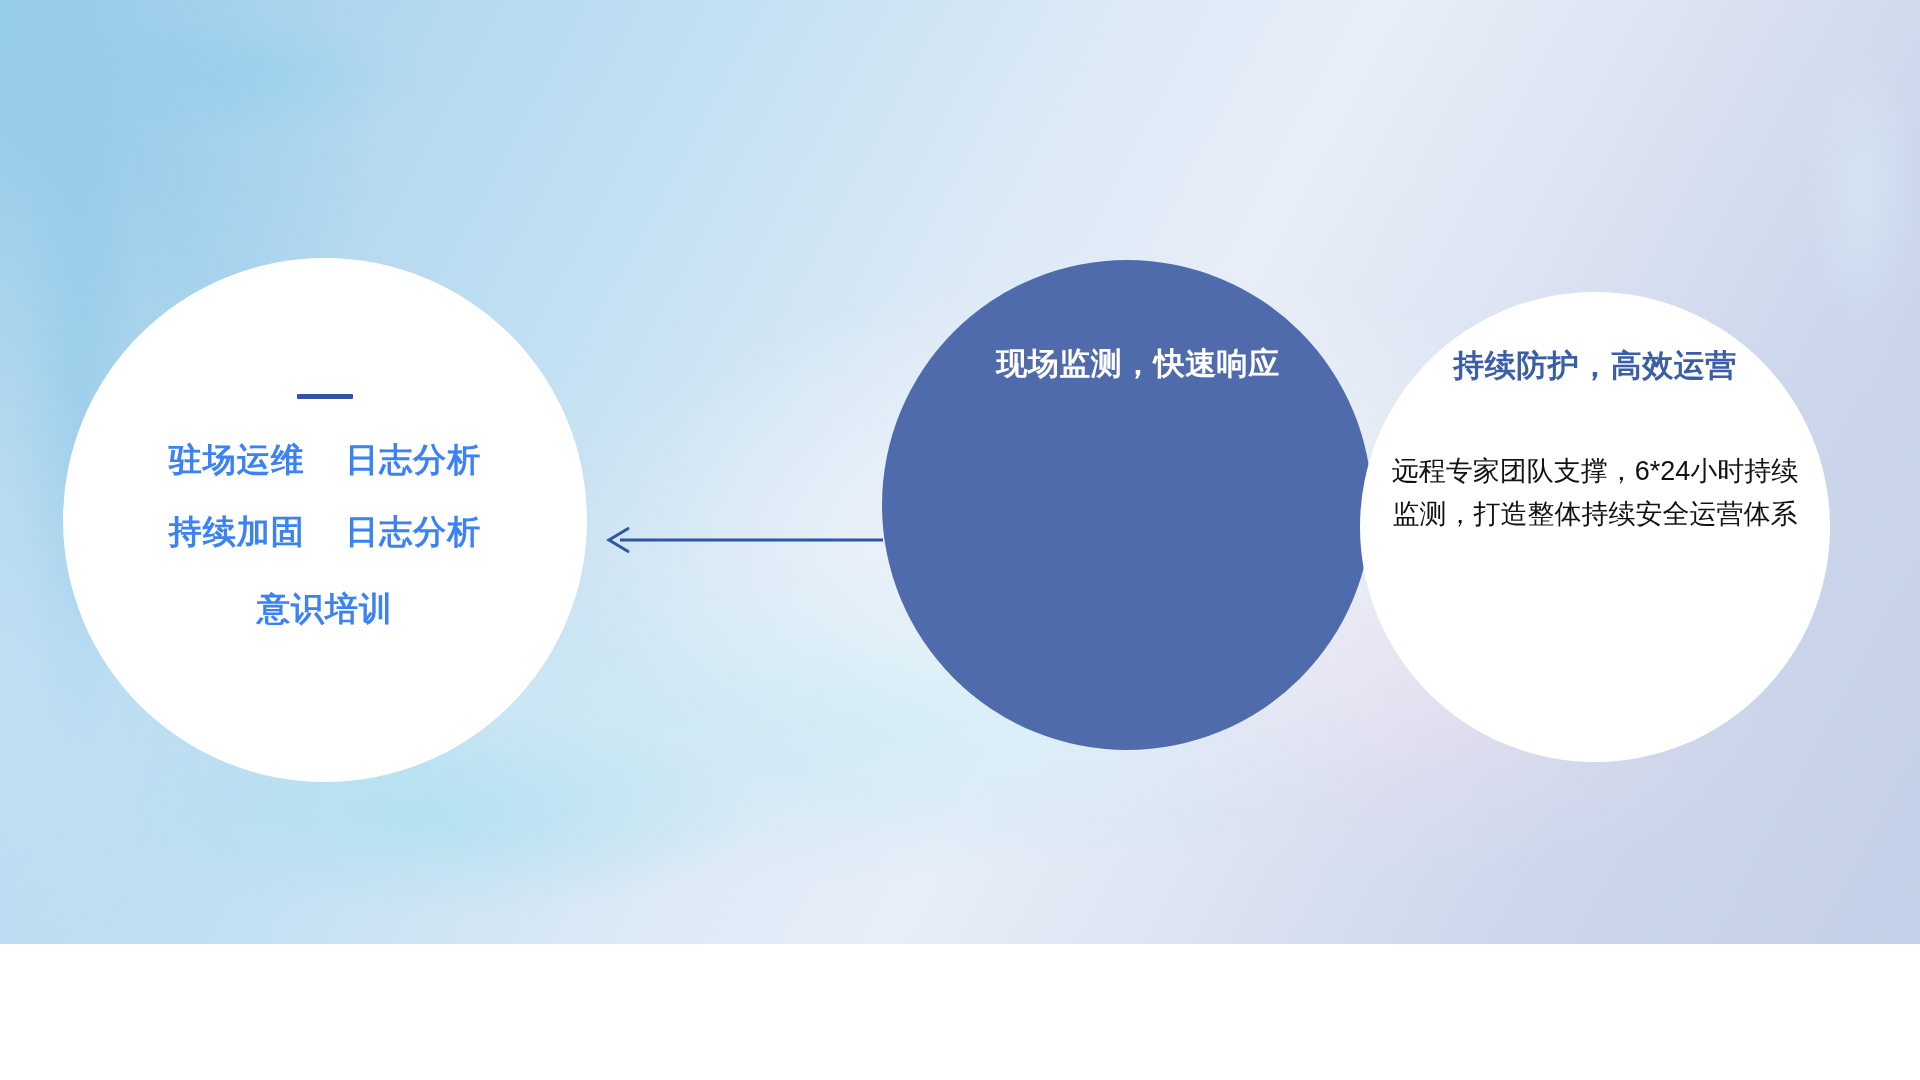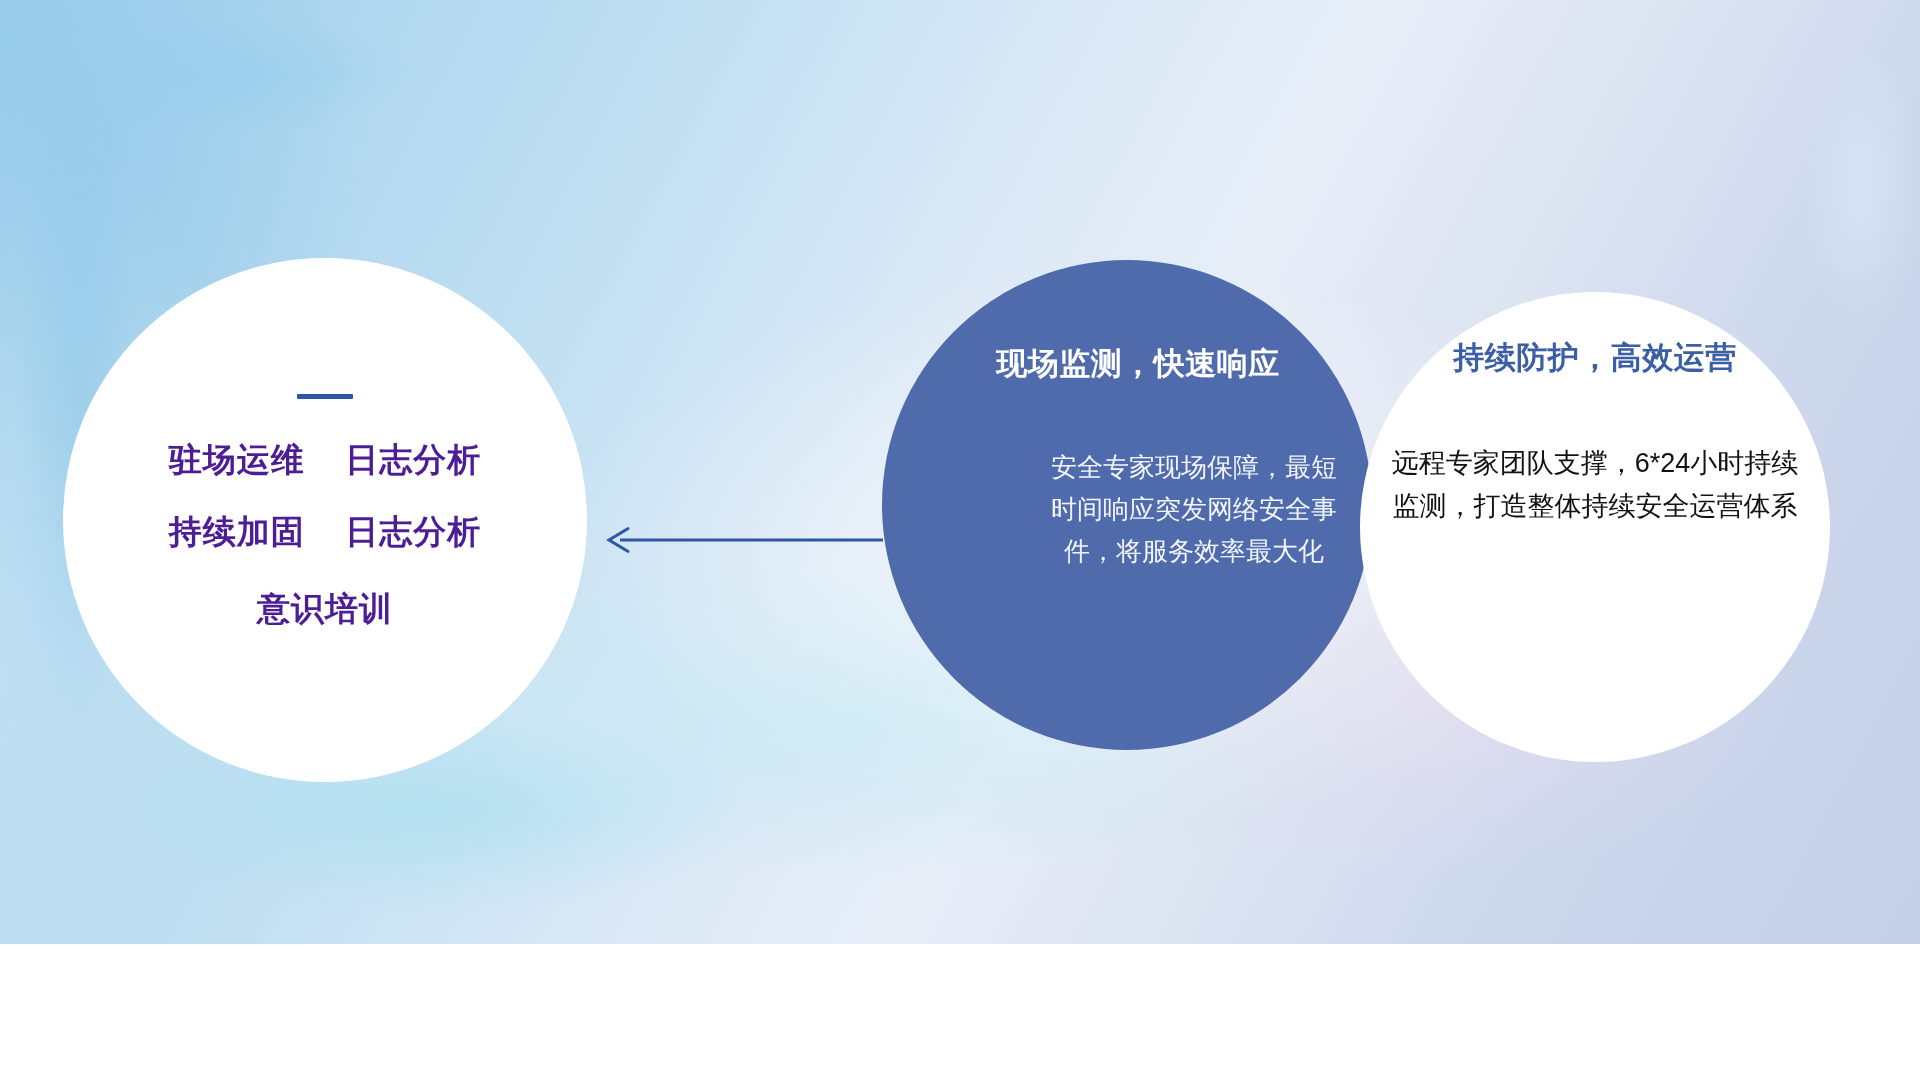--- a/index.html
+++ b/index.html
@@ -99,21 +99,21 @@
     box-sizing: border-box;
   }
   #accent-dash {
     width: 56px;
     height: 5px;
     background: #2f55a4;
     border-radius: 1px;
     margin-bottom: 44px;
   }
   .left-line {
-    color: #4c1d95;
+    color: #3b82f6;
     font-weight: bold;
     font-size: 33px;
     letter-spacing: 1px;
     line-height: 1.0;
     white-space: pre;
     text-align: right;
   }
   #left-line-1 { margin-bottom: 39px; }
   #left-line-2 { margin-bottom: 44px; }
 
@@ -141,21 +141,21 @@
     line-height: 1.62;
     width: 300px;
     margin-left: auto;
     margin-right: 6px;
     text-align: center;
   }
 
   
   #right-content {
     position: absolute;
-    left: 0; top: 0;
+    left: 0; top: 8px;
     width: 470px; height: 470px;
     box-sizing: border-box;
     padding: 48px 26px 0 26px;
     text-align: center;
   }
   #right-title {
     color: #3b5ea6;
     font-weight: bold;
     font-size: 31px;
     letter-spacing: 0.5px;
@@ -186,21 +186,20 @@
 <div id="stage">
 
   <div class="bg-layer" id="bg-base"></div>
   <div class="bg-layer" id="bg-cyan"></div>
   <div class="bg-layer" id="bg-bloom"></div>
   <div class="bg-layer" id="bg-swoosh"></div>
 
   <div class="circle" id="circle-middle">
     <div id="middle-content">
       <div id="middle-title">现场监测，快速响应</div>
-      <div id="middle-body">安全专家现场保障，最短时间响应突发网络安全事件，将服务效率最大化</div>
     </div>
   </div>
 
   <div class="circle" id="circle-left">
     <div id="left-content">
       <div id="accent-dash"></div>
       <div class="left-line" id="left-line-1">驻场运维    日志分析</div>
       <div class="left-line" id="left-line-2">持续加固    日志分析</div>
       <div class="left-line" id="left-line-3">意识培训</div>
     </div>

